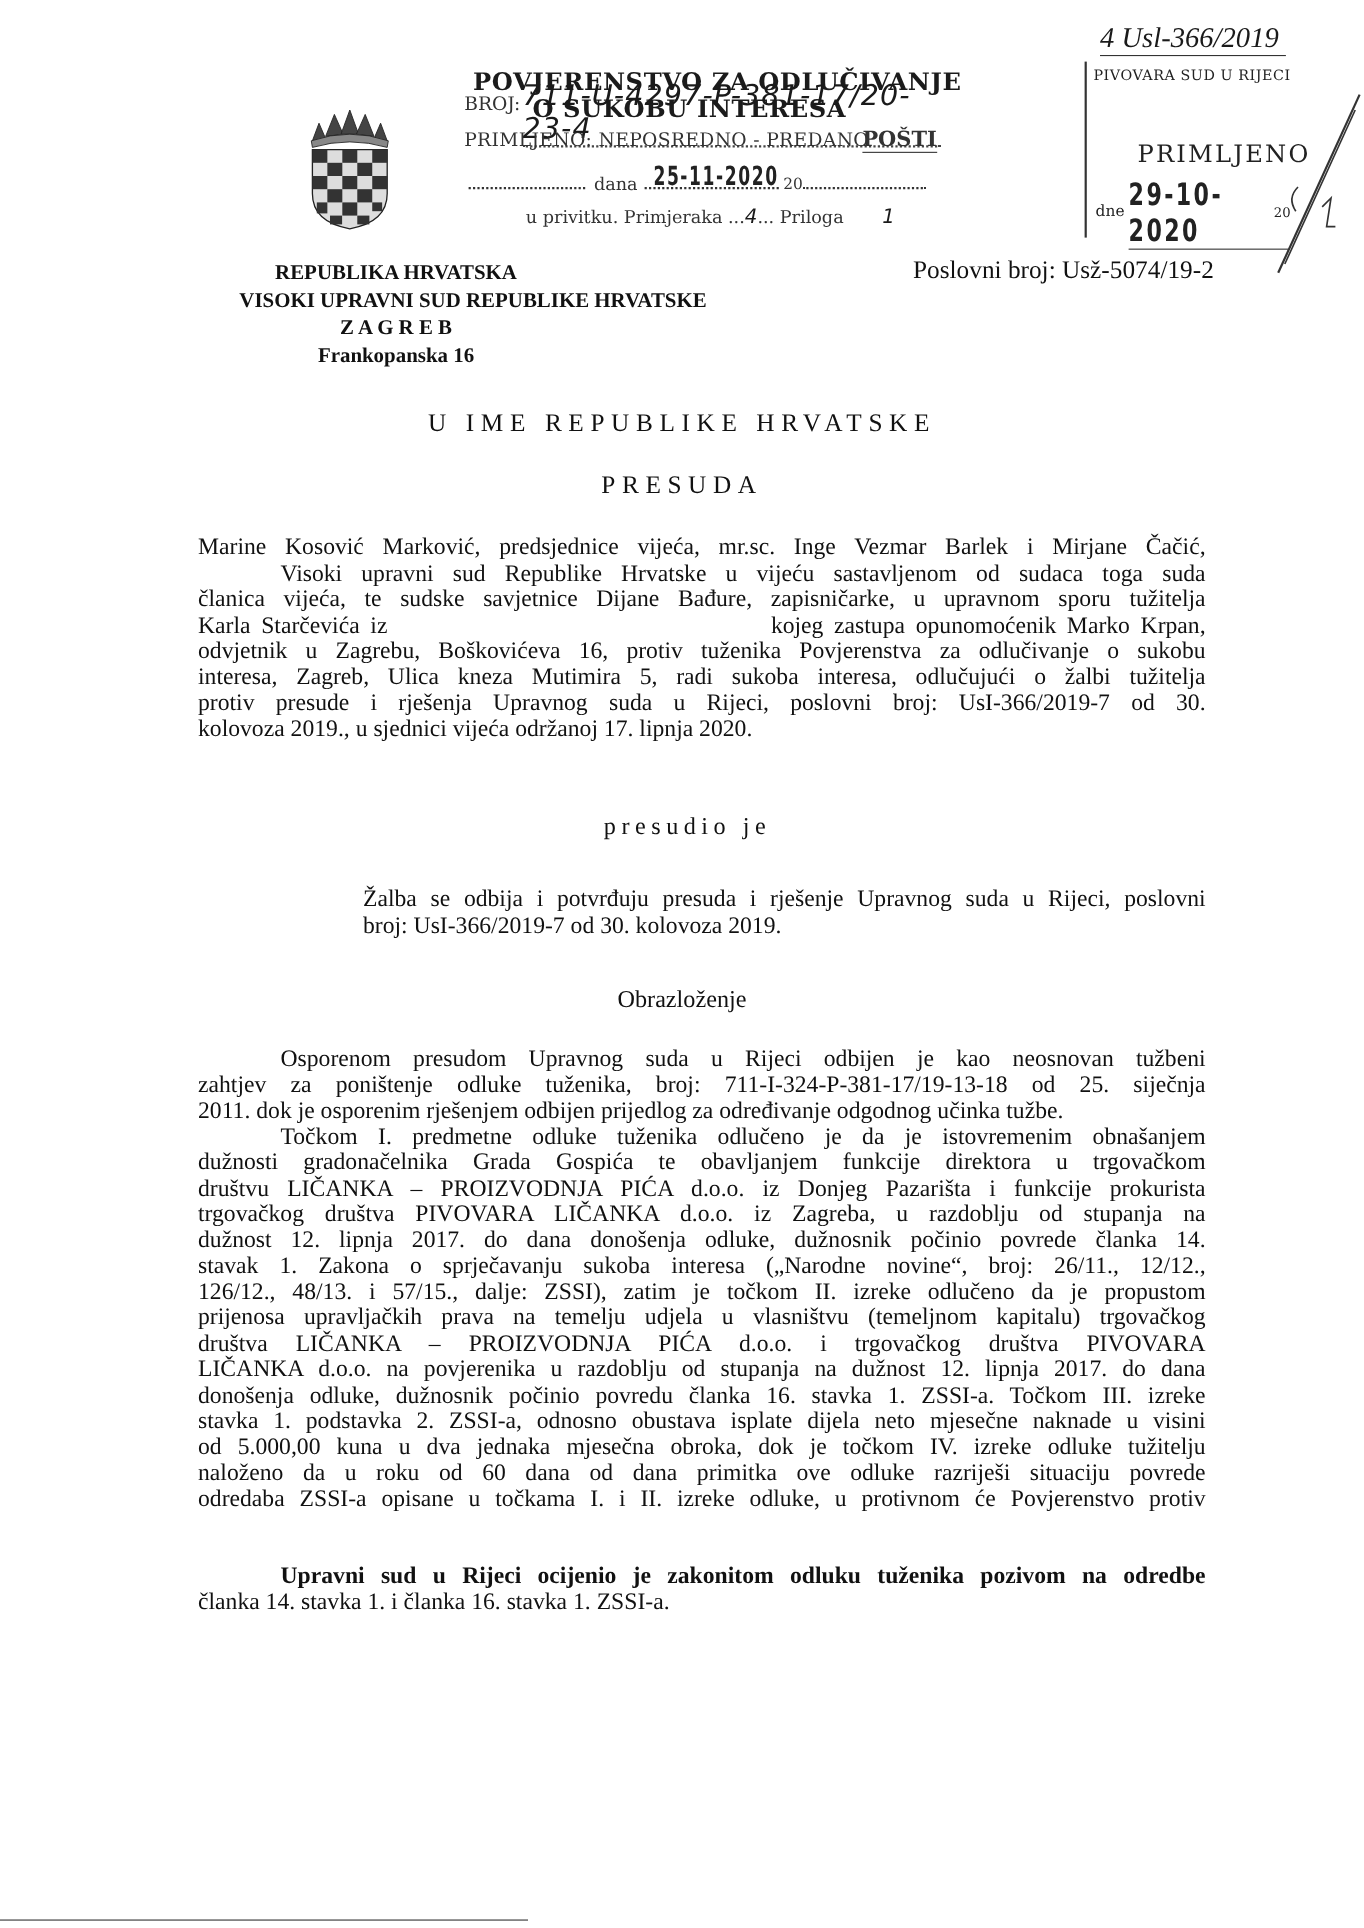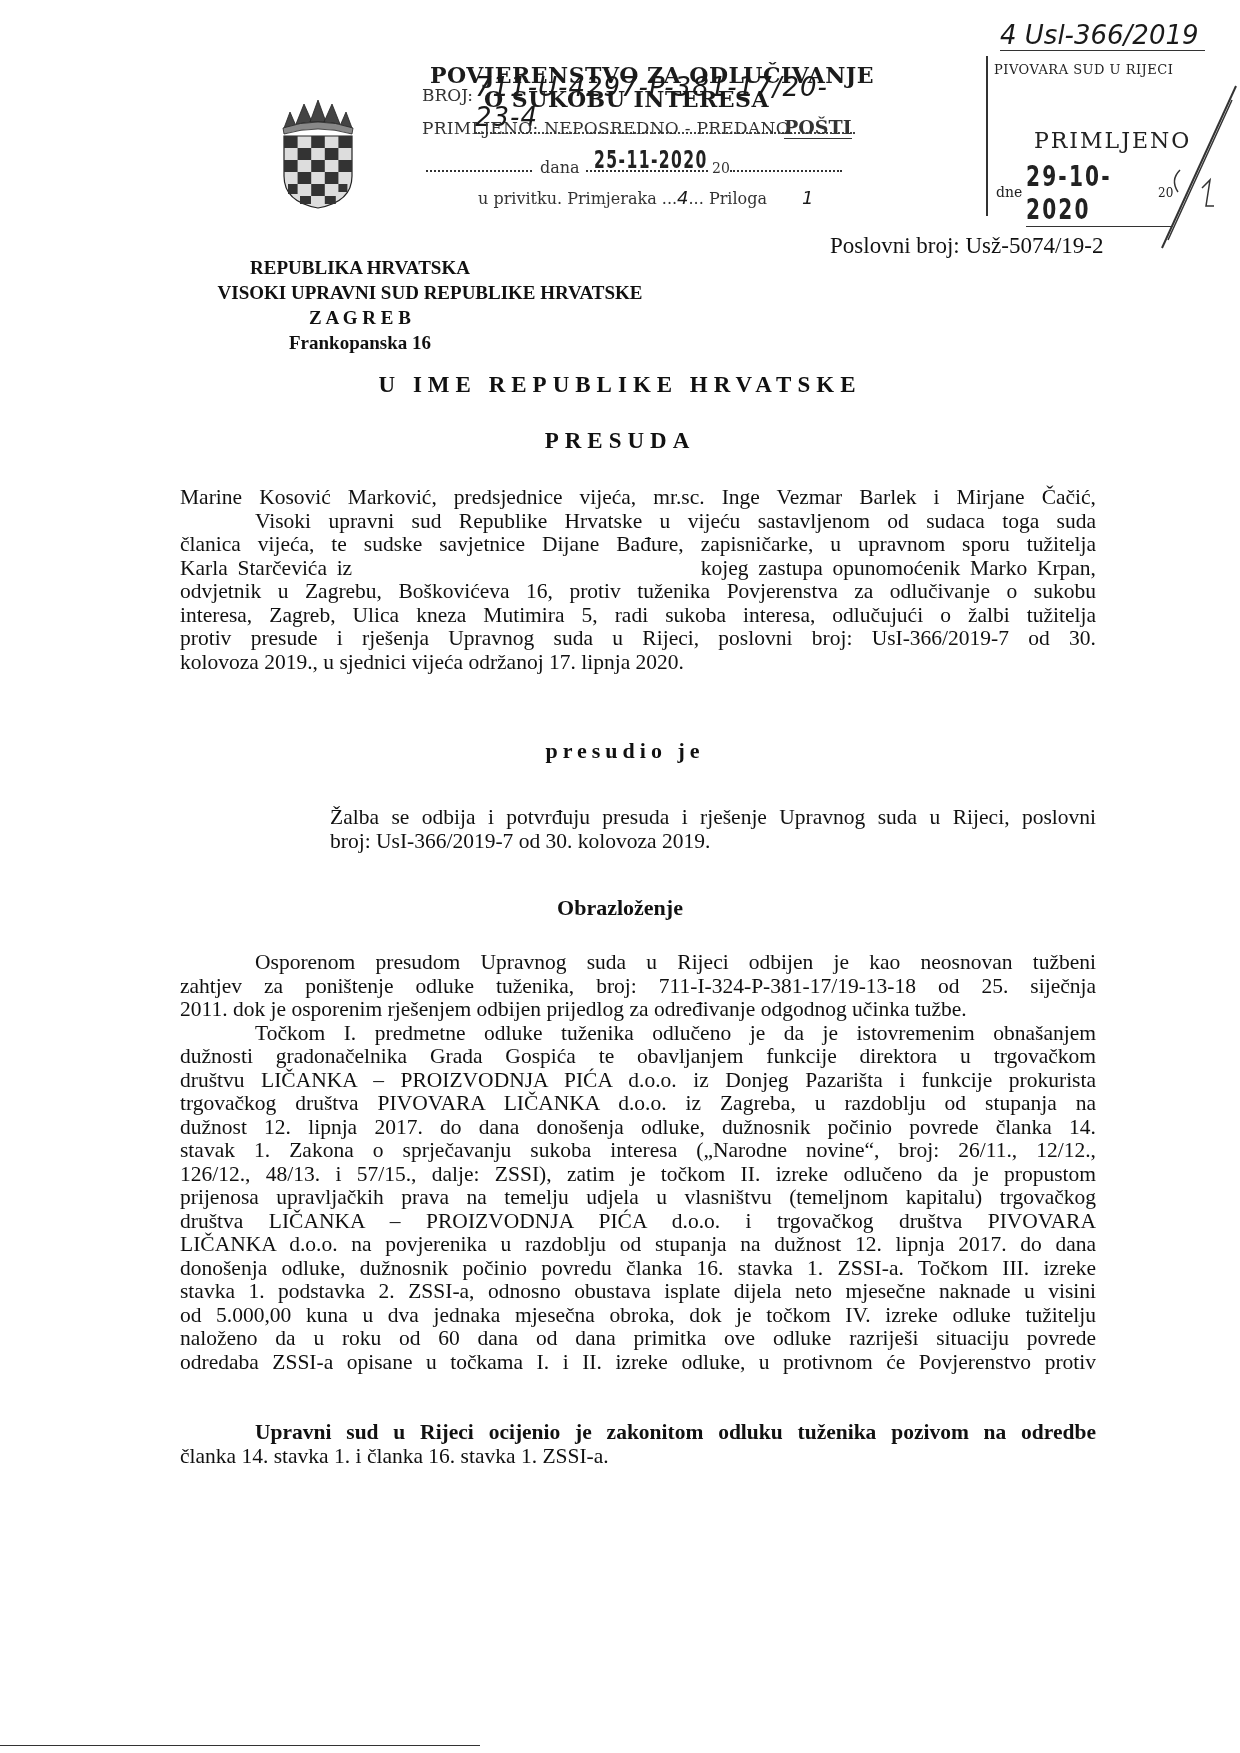--- a/index.html
+++ b/index.html
@@ -10,24 +10,24 @@
 
   
   .st-title { font-family:"DejaVu Serif", serif; font-weight:bold; font-size:22px; letter-spacing:0.5px; color:#1b1b1b;margin-top:48px; }
   .dots { border-bottom:2px dotted #333; display:inline-block; }
   .small-stamp { font-size:17px; color:#333; font-family:"DejaVu Serif", serif; }
 
   
   .rbox { border-left:2px solid #333; }
 
   
-  .court { font-family:"Liberation Serif", serif; font-weight:bold; font-size:19px; text-align:center; line-height:26px;margin-top:19px; }
+  .court { font-family:"Liberation Serif", serif; font-weight:bold; font-size:19px; text-align:center; line-height:26px; }
   .posl { font-family:"Liberation Serif", serif; font-size:23px; }
 
-  .center-title { font-family:"Liberation Serif", serif; font-size:23px; letter-spacing:6px; text-align:center;font-weight:bold; }
+  .center-title { font-family:"Liberation Serif", serif; font-size:23px; letter-spacing:6px; text-align:center; }
 
   .para { position:absolute; left:180px; width:916px; font-family:"Liberation Serif", serif; font-size:21.5px; line-height:23.5px; text-align:justify; }
   .para .line { display:block; white-space:nowrap; text-align-last:justify; text-align:justify; }
   .para .last { text-align-last:left; }
   .indent { text-indent:70px; }
 
   .footer-line { position:absolute; left:0; top:1745px; width:480px; border-top:1.5px solid #333; }
 </style>
 </head>
 <body>
@@ -85,21 +85,21 @@
   <span class="dots" style="position:absolute;left:304px;top:22px;width:112px;"></span>
 </div>
 
 <div class="abs small-stamp" style="left:478px;top:187px;font-size:16px;">
   <span>u privitku. Primjeraka</span>
   <span> ...</span><span class="hand" style="font-size:18px;">4</span><span>... </span>
   <span>Priloga</span>
   <span class="hand" style="font-size:18px;margin-left:30px;">1</span>
 </div>
 
-<div class="abs hand" style="left:1000px;top:20px;font-size:26px;border-bottom:1.5px solid #333;padding-right:6px;">4 Usl-366/2019</div>
+<div class="abs hand" style="left:1000px;top:20px;font-size:26px;border-bottom:1.5px solid #333;padding-right:6px;font-family:Liberation Serif, serif;">4 Usl-366/2019</div>
 <div class="abs rbox" style="left:986px;top:56px;width:240px;height:160px;">
   <div class="abs stampfont" style="left:6px;top:6px;font-size:13px;letter-spacing:0.5px;white-space:nowrap;">PIVOVARA SUD U RIJECI</div>
   <div class="abs stampfont" style="left:46px;top:72px;font-size:22px;letter-spacing:2px;">PRIMLJENO</div>
   <div class="abs stampfont" style="left:8px;top:128px;font-size:14px;">dne</div>
   <div class="abs" style="left:38px;top:104px;font-family:'DejaVu Sans',sans-serif;font-size:28px;font-weight:bold;transform:scaleX(0.72);transform-origin:left;letter-spacing:3px;color:#222;border-bottom:1.5px solid #333;">29-10-2020</div>
   <div class="abs stampfont" style="left:170px;top:130px;font-size:12px;">20</div>
 </div>
 <div class="abs" style="left:1140px;top:80px;width:100px;height:170px;">
   <svg width="100" height="170" viewBox="0 0 100 170">
     <path d="M96,6 L22,168" stroke="#333" stroke-width="2" fill="none"></path>

